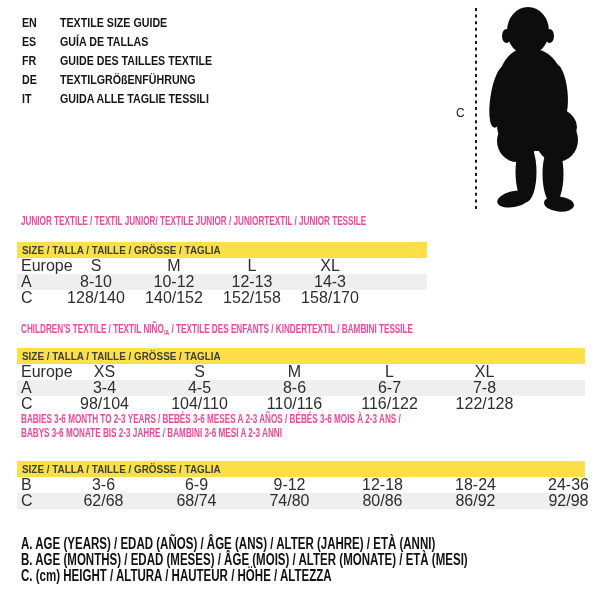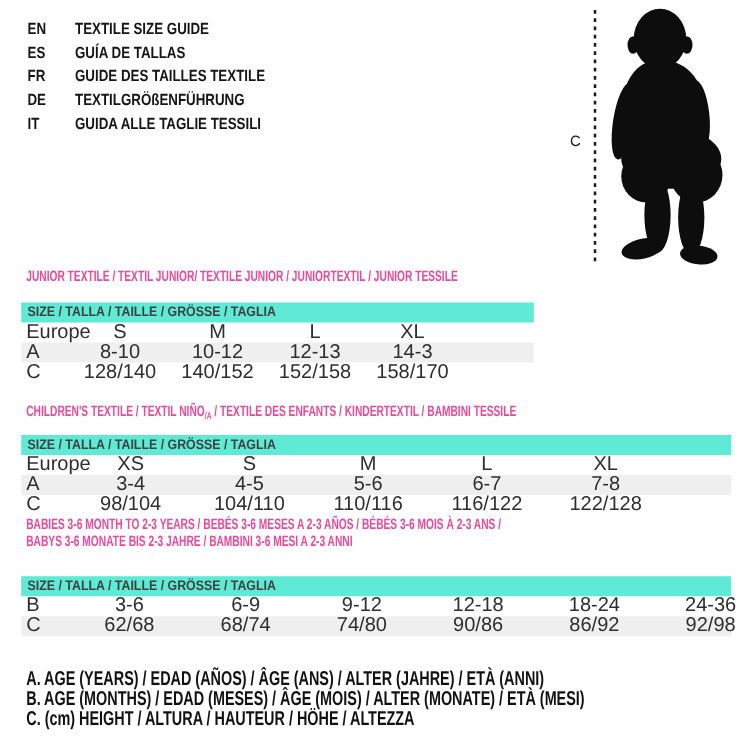--- a/index.html
+++ b/index.html
@@ -22,21 +22,21 @@
   .figure{position:absolute;left:450px;top:0;width:150px;height:220px;}
   .figure svg{position:absolute;left:0;top:0;}
   .figure-label{position:absolute;left:6px;top:106px;font-size:12px;color:#1a1a1a;}
 
   
   .sec-title{position:absolute;left:21px;font-size:12px;font-weight:bold;color:#ec4899;line-height:14px;}
   .sub{font-size:8px;vertical-align:-2px;}
 
   
   .stable{position:absolute;left:17px;}
-  .stable .thead{height:16px;line-height:16px;background:#5eead4;padding-left:5px;font-size:11px;font-weight:bold;color:#404040;}
+  .stable .thead{height:16px;line-height:16px;background:#fde047;padding-left:5px;font-size:11px;font-weight:bold;color:#404040;}
   .trow{display:grid;height:16px;line-height:16px;font-size:16px;color:#2e2e2e;}
   .trow.alt{background:#efefef;}
   .cell{text-align:center;overflow:visible;}
   .cell.label{text-align:left;padding-left:4px;}
   .tbl-junior{width:410px;}
   .tbl-junior .trow{grid-template-columns:40px repeat(4,78px) 1fr;}
   .tbl-children{width:568px;}
   .tbl-children .trow{grid-template-columns:40px repeat(5,95px) 1fr;}
   .tbl-babies{width:568px;}
   .tbl-babies .trow{grid-template-columns:40px repeat(6,93px);}
@@ -134,21 +134,21 @@
       <span class="cell">XS</span>
       <span class="cell">S</span>
       <span class="cell">M</span>
       <span class="cell">L</span>
       <span class="cell">XL</span>
     </div>
     <div class="trow alt">
       <span class="cell label">A</span>
       <span class="cell">3-4</span>
       <span class="cell">4-5</span>
-      <span class="cell">5-6</span>
+      <span class="cell">8-6</span>
       <span class="cell">6-7</span>
       <span class="cell">7-8</span>
     </div>
     <div class="trow">
       <span class="cell label">C</span>
       <span class="cell">98/104</span>
       <span class="cell">104/110</span>
       <span class="cell">110/116</span>
       <span class="cell">116/122</span>
       <span class="cell">122/128</span>
@@ -168,21 +168,21 @@
       <span class="cell">9-12</span>
       <span class="cell">12-18</span>
       <span class="cell">18-24</span>
       <span class="cell">24-36</span>
     </div>
     <div class="trow alt">
       <span class="cell label">C</span>
       <span class="cell">62/68</span>
       <span class="cell">68/74</span>
       <span class="cell">74/80</span>
-      <span class="cell">90/86</span>
+      <span class="cell">80/86</span>
       <span class="cell">86/92</span>
       <span class="cell">92/98</span>
     </div>
   </div>
 
   <div class="footnotes">
     <div class="footnote"><span class="cond f-cond">A. AGE (YEARS) / EDAD (AÑOS) / ÂGE (ANS) / ALTER (JAHRE) / ETÀ (ANNI)</span></div>
     <div class="footnote"><span class="cond f-cond">B. AGE (MONTHS) / EDAD (MESES) / ÂGE (MOIS) / ALTER (MONATE) / ETÀ (MESI)</span></div>
     <div class="footnote"><span class="cond f-cond">C. (cm) HEIGHT / ALTURA / HAUTEUR / HÖHE / ALTEZZA</span></div>
   </div>

